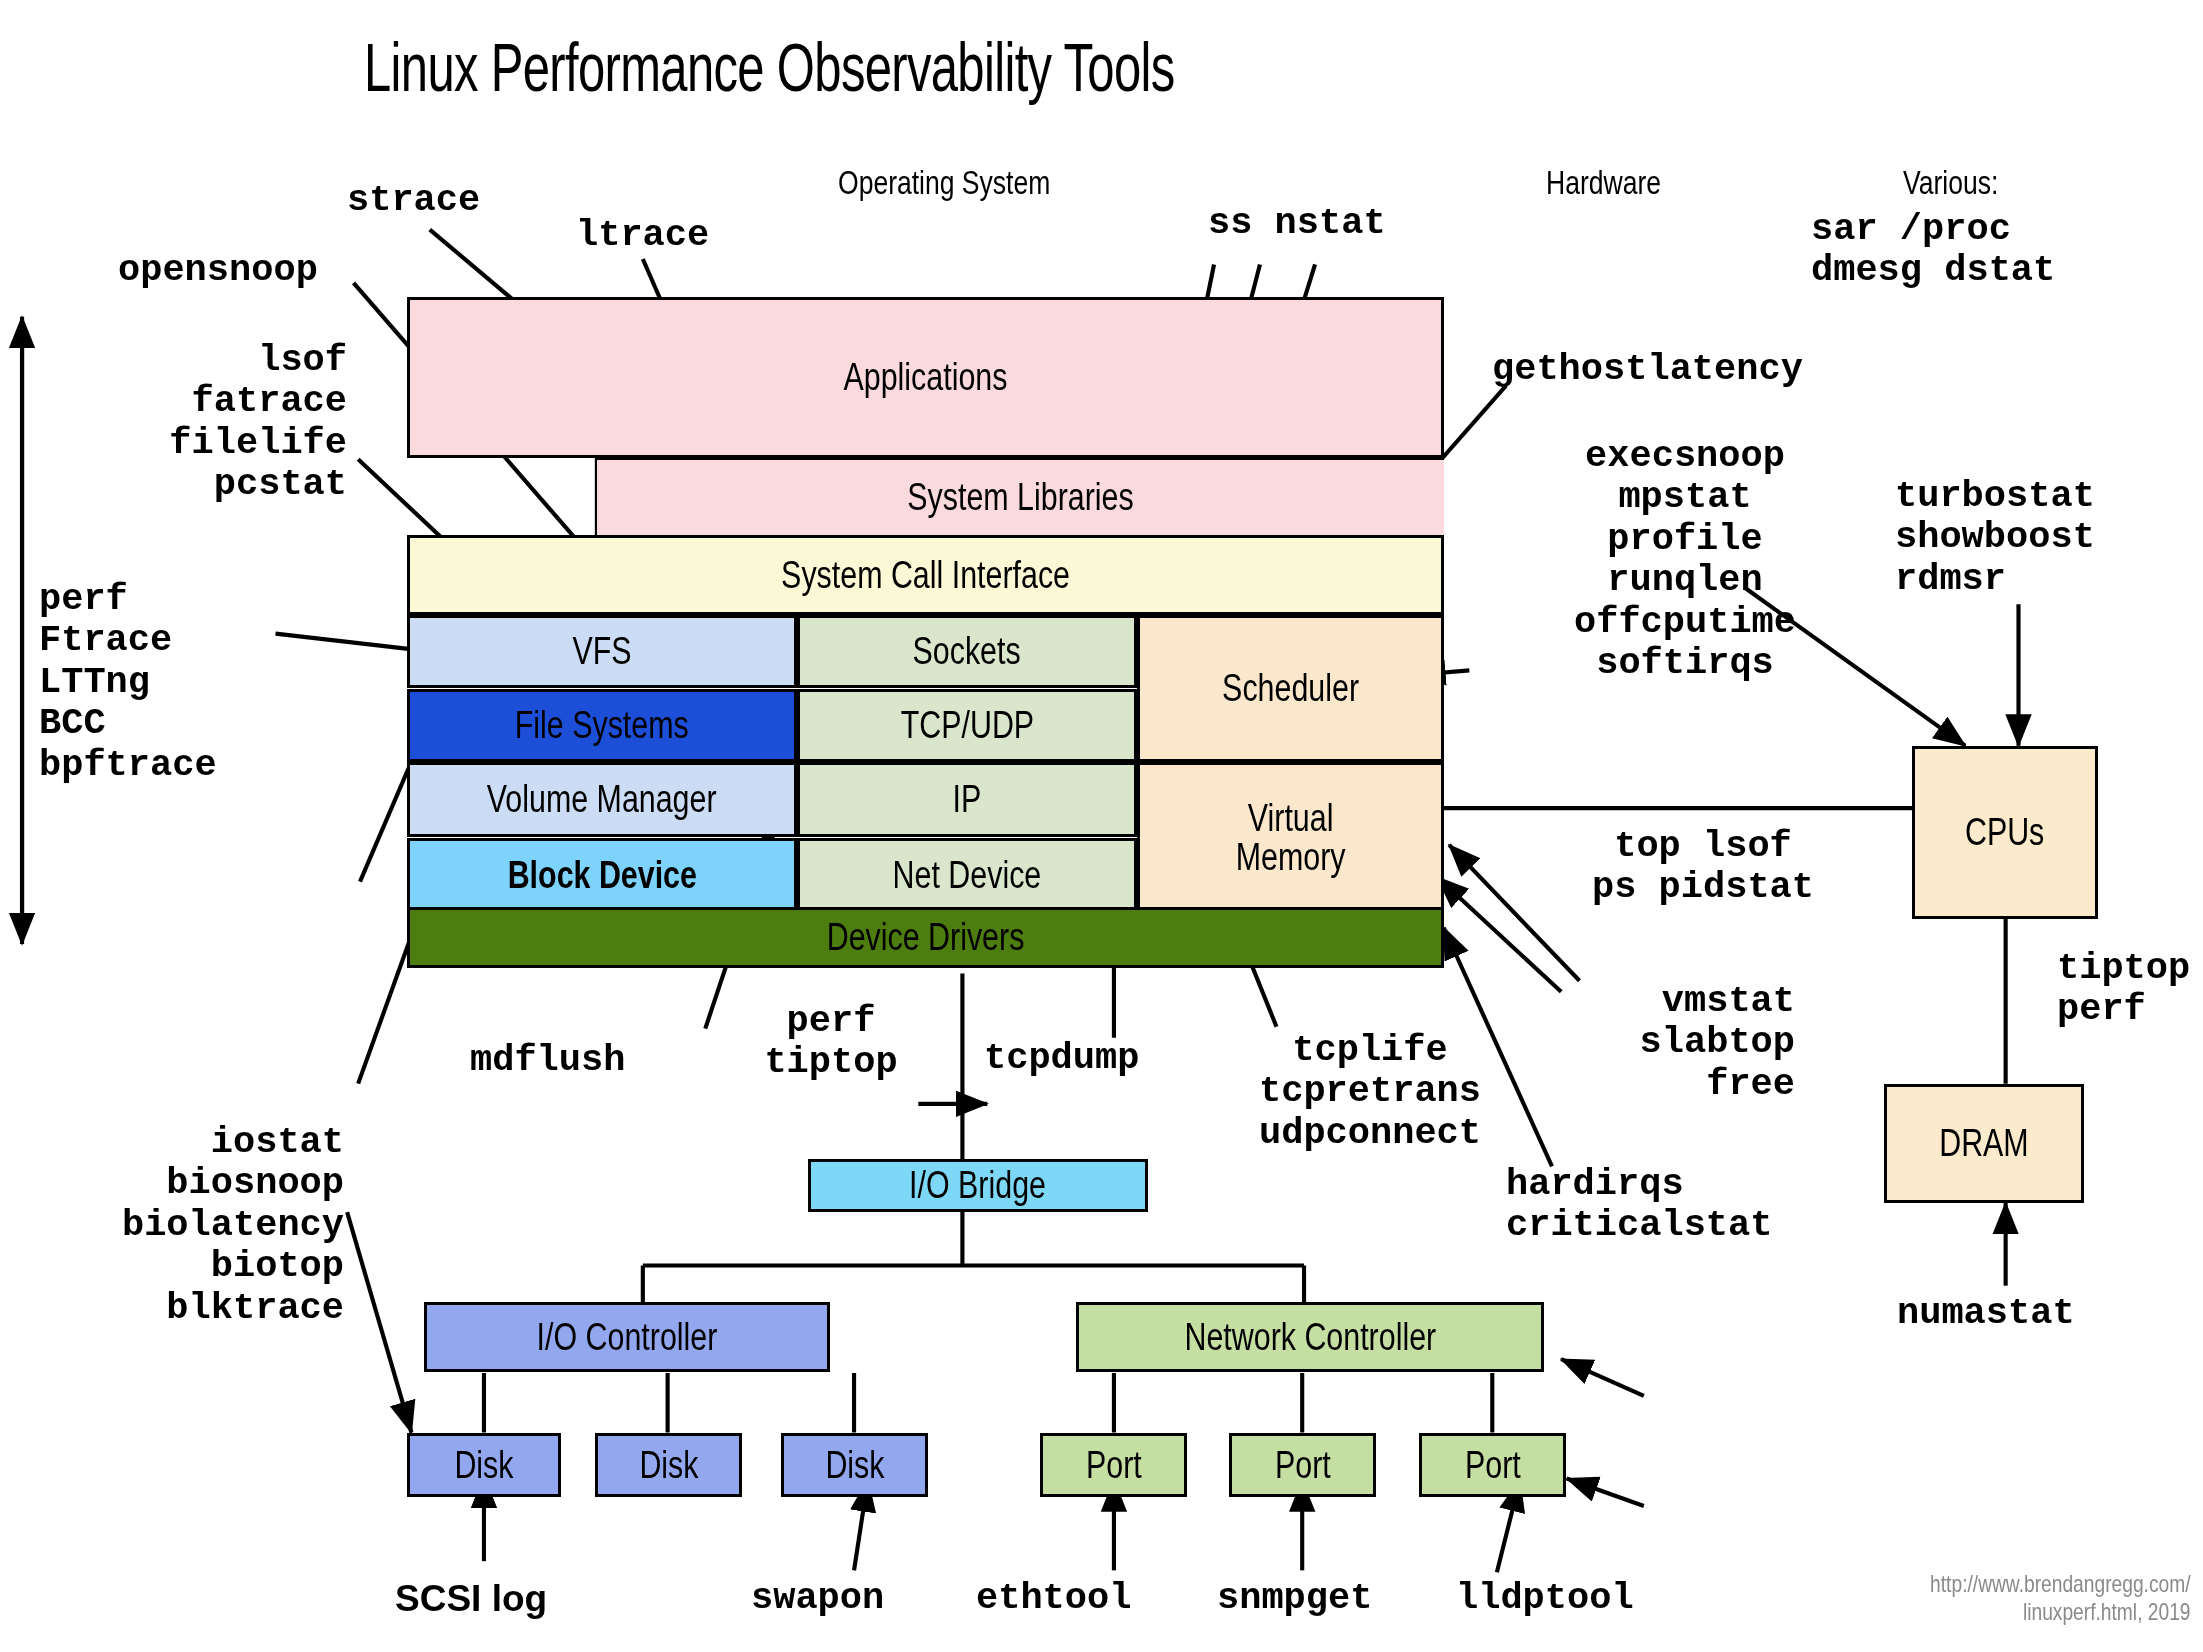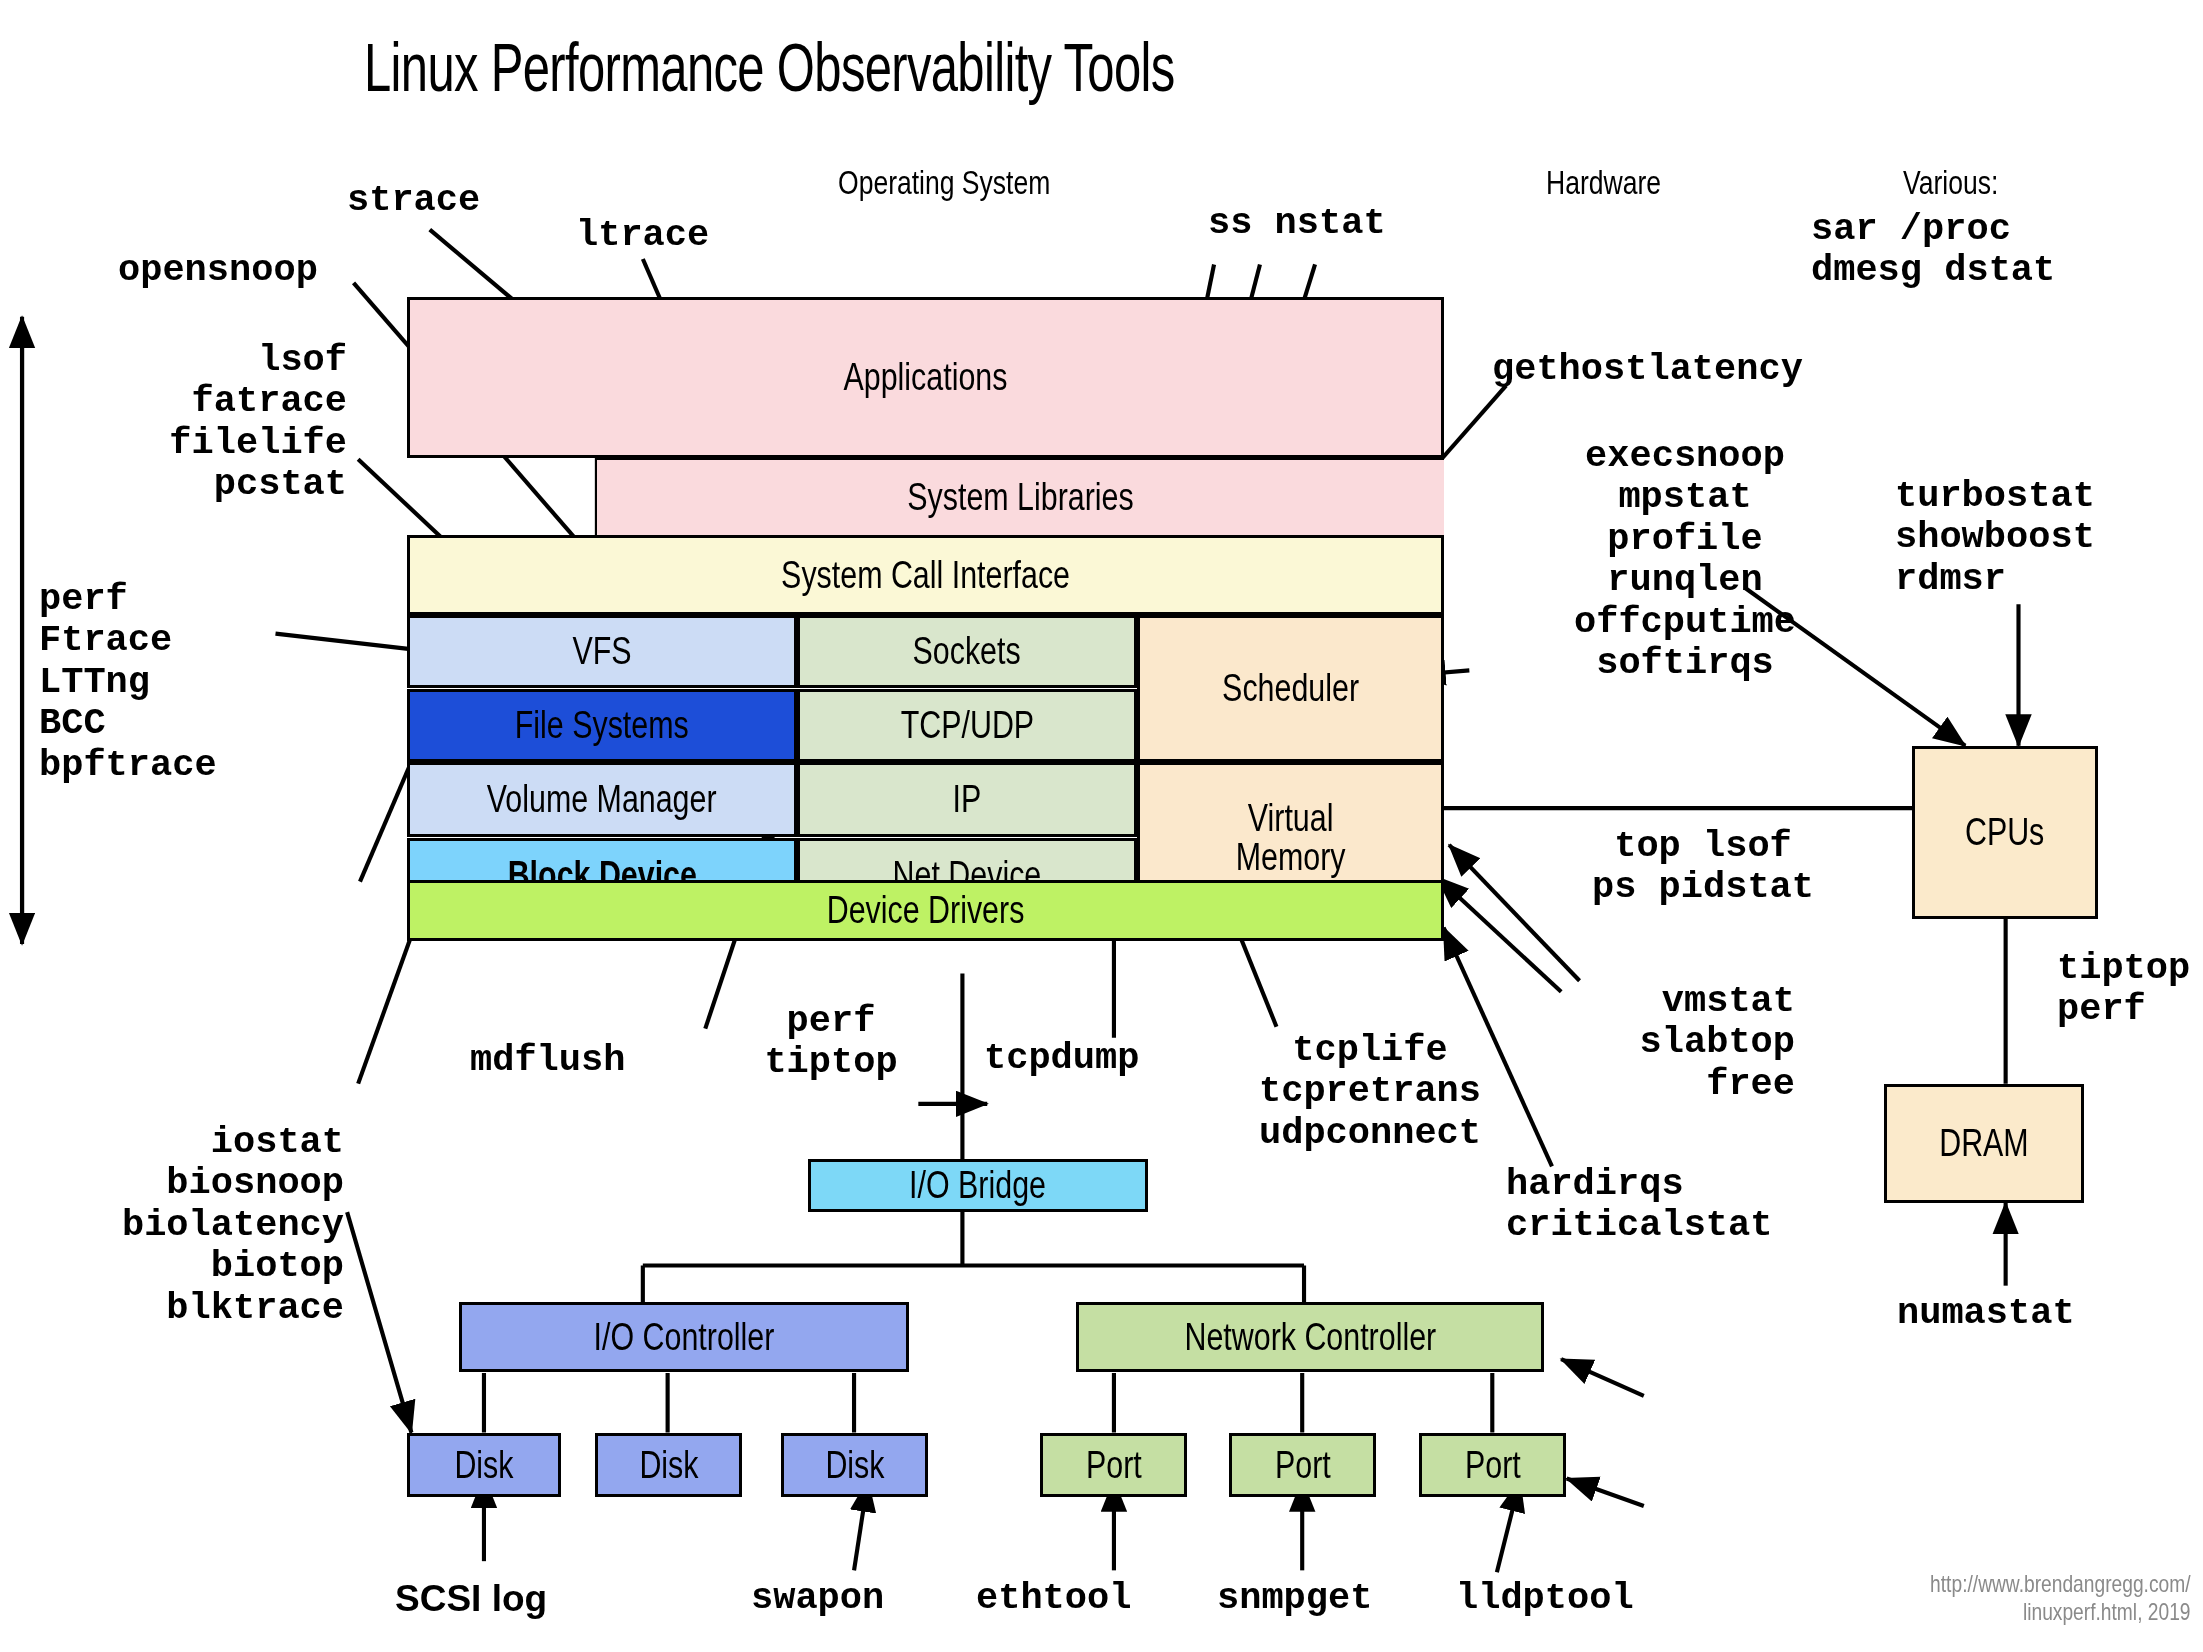--- a/index.html
+++ b/index.html
@@ -172,29 +172,29 @@
   </div>
 
   <div class="box" style="left:1137px;top:615px;width:307px;height:147px;background:#fbe8cc;">
     <span>Scheduler</span>
   </div>
   <div class="box" style="left:1137px;top:762px;width:307px;height:151px;background:#fbe8cc;">
     <span>Virtual
 Memory</span>
   </div>
 
-  <div class="box" style="left:407px;top:880px;width:1037px;height:61px;background:#bef264;">
+  <div class="box" style="left:407px;top:907px;width:1037px;height:61px;background:#4d7c0f;">
     <span>Device Drivers</span>
   </div>
 
   <div class="box" style="left:808px;top:1159px;width:340px;height:53px;background:#7dd8f7;">
     <span>I/O Bridge</span>
   </div>
 
-  <div class="box" style="left:459px;top:1302px;width:450px;height:70px;background:#93a7ef;">
+  <div class="box" style="left:424px;top:1302px;width:406px;height:70px;background:#93a7ef;">
     <span>I/O Controller</span>
   </div>
   <div class="box" style="left:1076px;top:1302px;width:468px;height:70px;background:#c5dfa3;">
     <span>Network Controller</span>
   </div>
 
   <div class="box" style="left:407px;top:1433px;width:154px;height:64px;background:#93a7ef;">
     <span>Disk</span>
   </div>
   <div class="box" style="left:595px;top:1433px;width:147px;height:64px;background:#93a7ef;">

